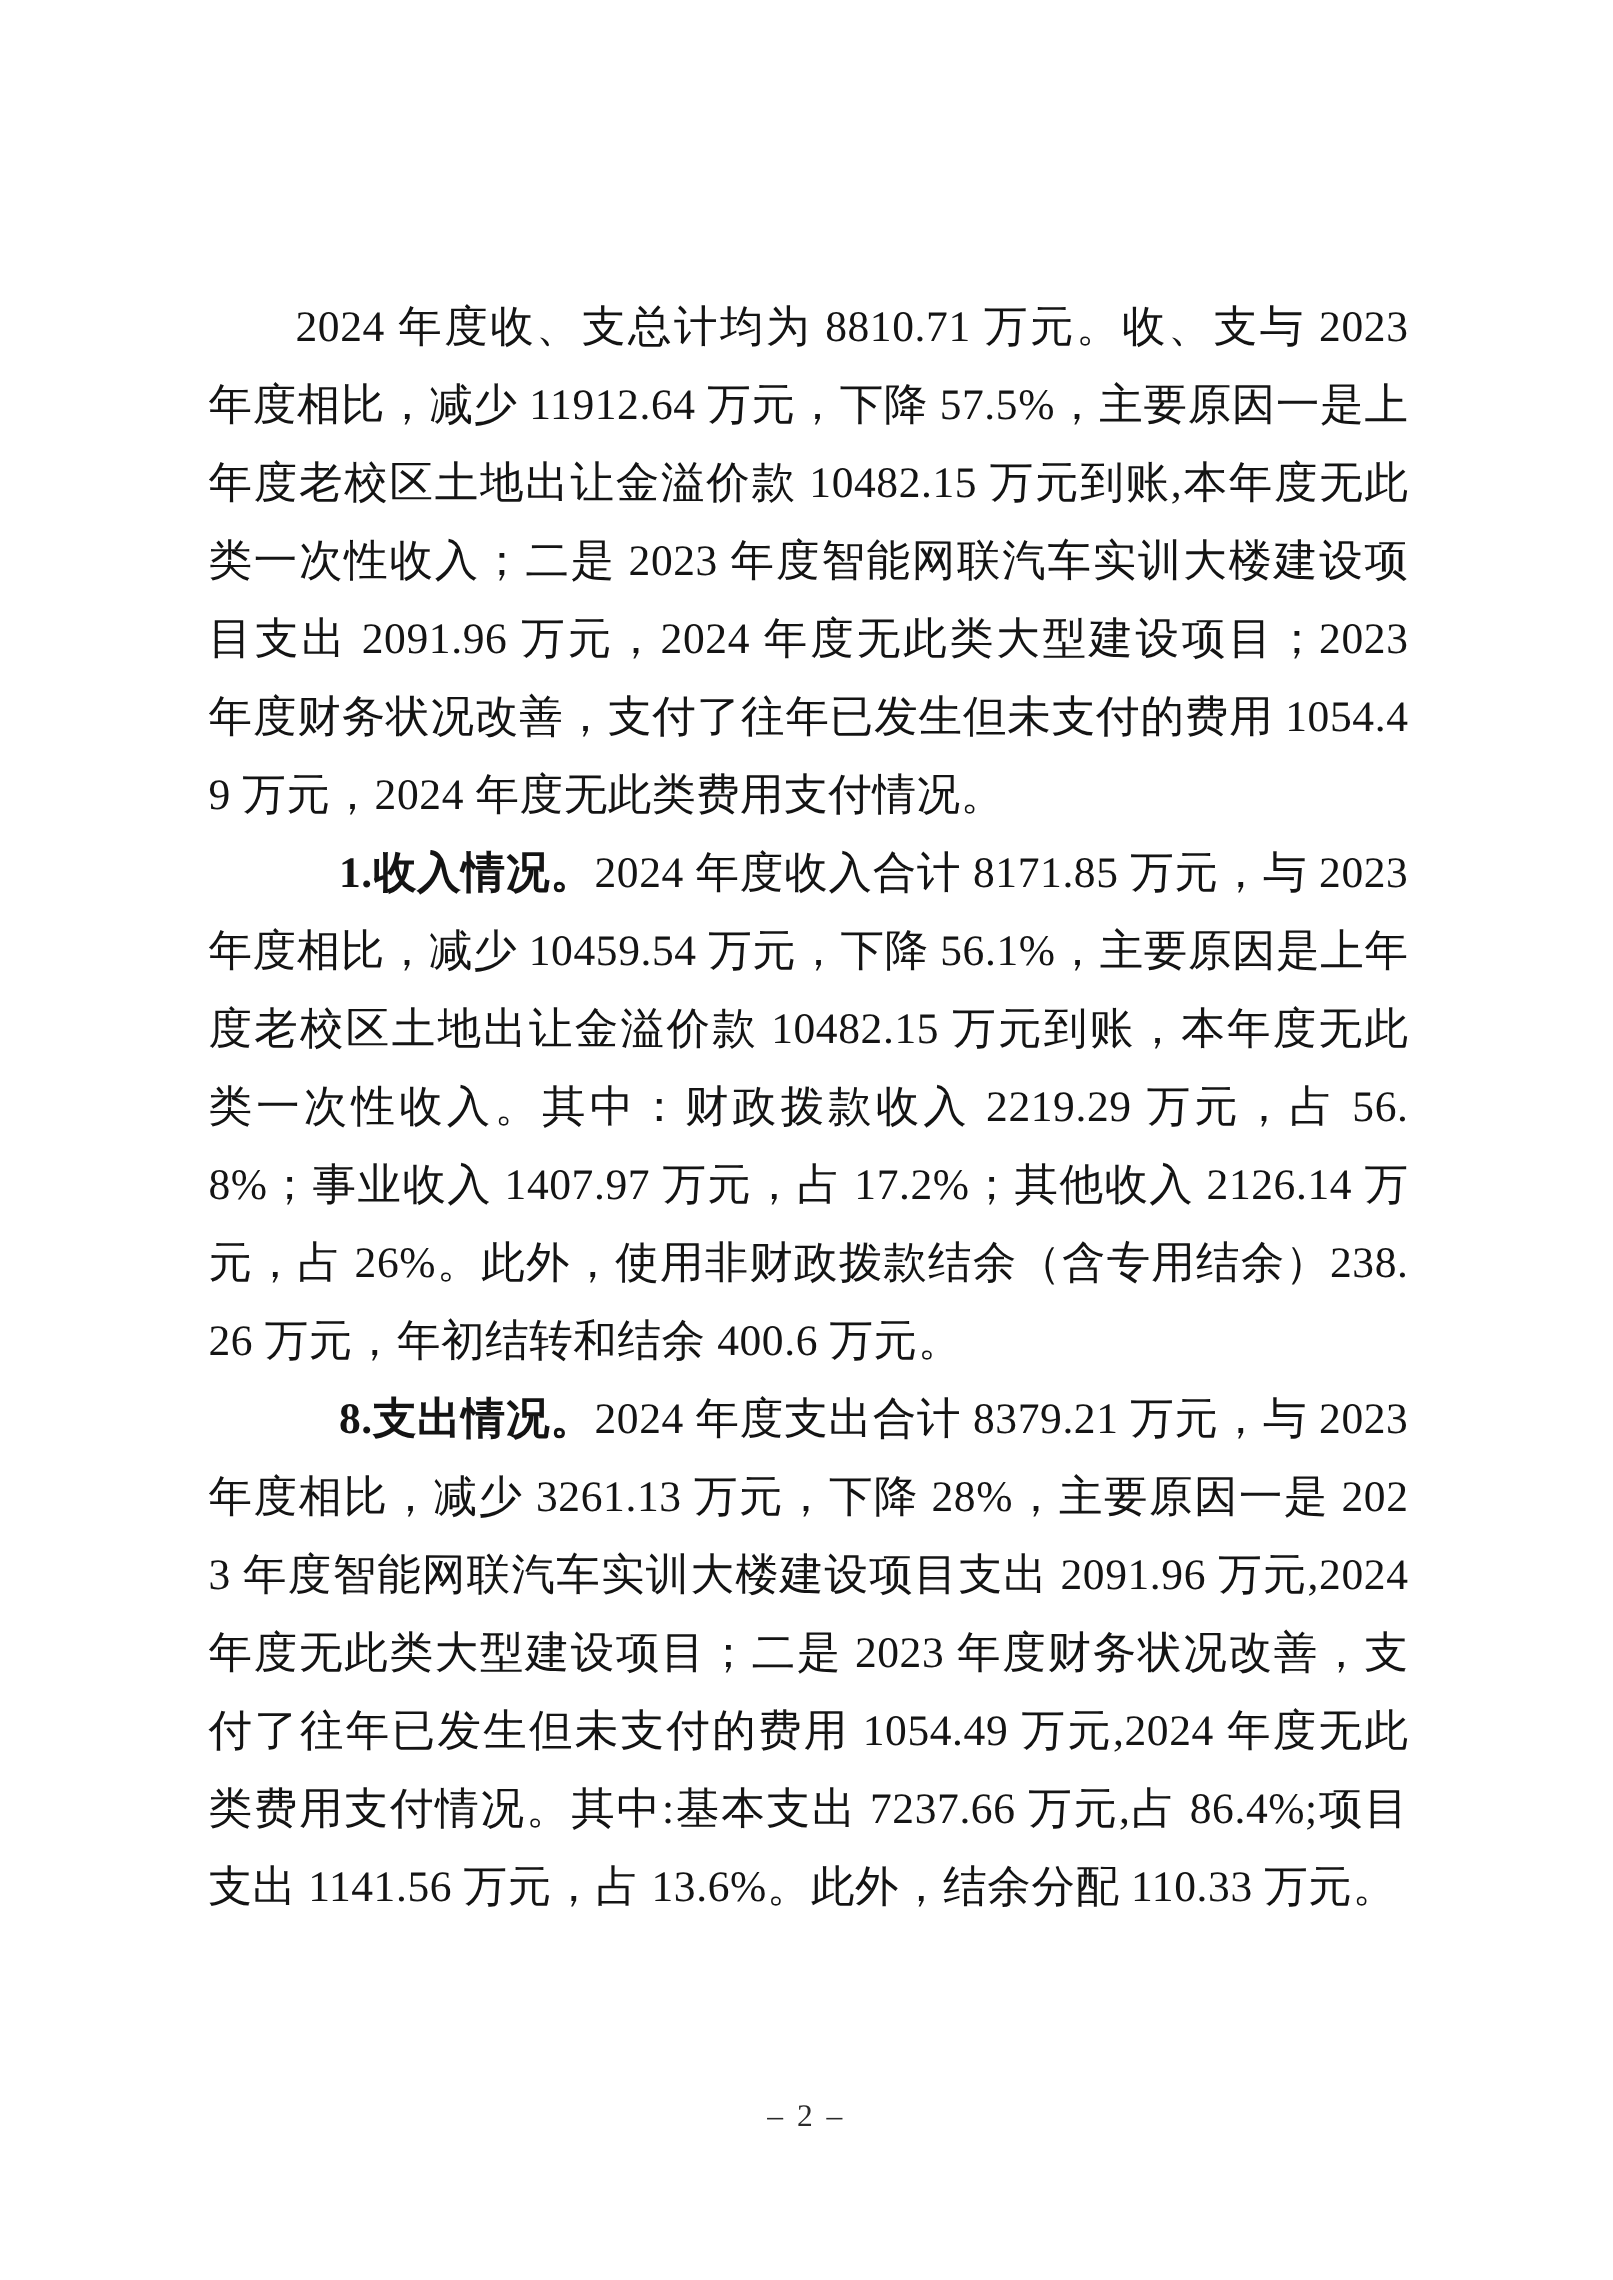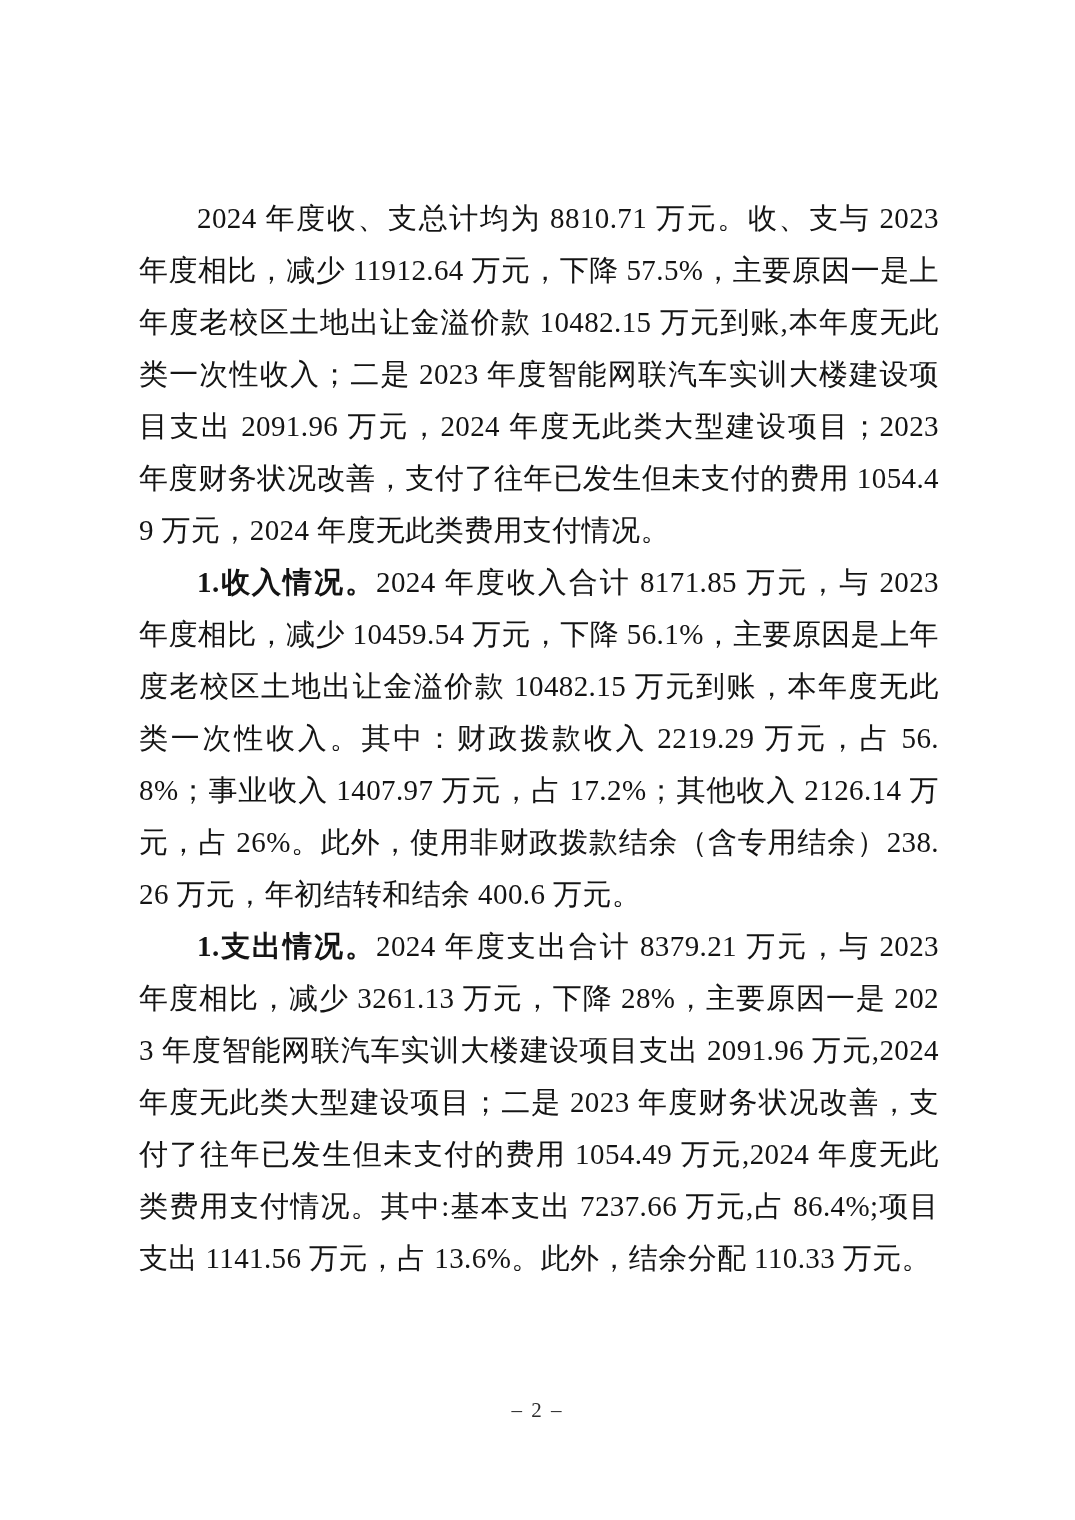--- a/index.html
+++ b/index.html
@@ -38,20 +38,21 @@
     text-justify: inter-ideograph;
     text-indent: 2em;
     letter-spacing: 0.4px;
     word-break: break-all;
   }
   .run {
     font-weight: normal;
   }
   .run.bold {
     font-weight: bold;
+    margin-left: 29px;
   }
   .footer {
     position: absolute;
     left: 0;
     top: 1398px;
     width: 100%;
     text-align: center;
   }
   .page-number {
     font-size: 21px;
@@ -59,18 +60,18 @@
     letter-spacing: 2px;
   }
 </style>
 </head>
 <body>
 
 <div class="page">
   <div class="doc-body" id="doc-body">
       <p class="para"><span class="run">2024 年度收、支总计均为 8810.71 万元。收、支与 2023 年度相比，减少 11912.64 万元，下降 57.5%，主要原因一是上年度老校区土地出让金溢价款 10482.15 万元到账,本年度无此类一次性收入；二是 2023 年度智能网联汽车实训大楼建设项目支出 2091.96 万元，2024 年度无此类大型建设项目；2023 年度财务状况改善，支付了往年已发生但未支付的费用 1054.49 万元，2024 年度无此类费用支付情况。</span></p>
       <p class="para"><span class="run bold">1.收入情况。</span><span class="run">2024 年度收入合计 8171.85 万元，与 2023 年度相比，减少 10459.54 万元，下降 56.1%，主要原因是上年度老校区土地出让金溢价款 10482.15 万元到账，本年度无此类一次性收入。其中：财政拨款收入 2219.29 万元，占 56.8%；事业收入 1407.97 万元，占 17.2%；其他收入 2126.14 万元，占 26%。此外，使用非财政拨款结余（含专用结余）238.26 万元，年初结转和结余 400.6 万元。</span></p>
-      <p class="para"><span class="run bold">1.支出情况。</span><span class="run">2024 年度支出合计 8379.21 万元，与 2023 年度相比，减少 3261.13 万元，下降 28%，主要原因一是 2023 年度智能网联汽车实训大楼建设项目支出 2091.96 万元,2024 年度无此类大型建设项目；二是 2023 年度财务状况改善，支付了往年已发生但未支付的费用 1054.49 万元,2024 年度无此类费用支付情况。其中:基本支出 7237.66 万元,占 86.4%;项目支出 1141.56 万元，占 13.6%。此外，结余分配 110.33 万元。</span></p>
+      <p class="para"><span class="run bold">8.支出情况。</span><span class="run">2024 年度支出合计 8379.21 万元，与 2023 年度相比，减少 3261.13 万元，下降 28%，主要原因一是 2023 年度智能网联汽车实训大楼建设项目支出 2091.96 万元,2024 年度无此类大型建设项目；二是 2023 年度财务状况改善，支付了往年已发生但未支付的费用 1054.49 万元,2024 年度无此类费用支付情况。其中:基本支出 7237.66 万元,占 86.4%;项目支出 1141.56 万元，占 13.6%。此外，结余分配 110.33 万元。</span></p>
     </div>
   <div class="footer">
     <span class="page-number">– 2 –</span>
   </div>
 </div>
 
 </body></html>

